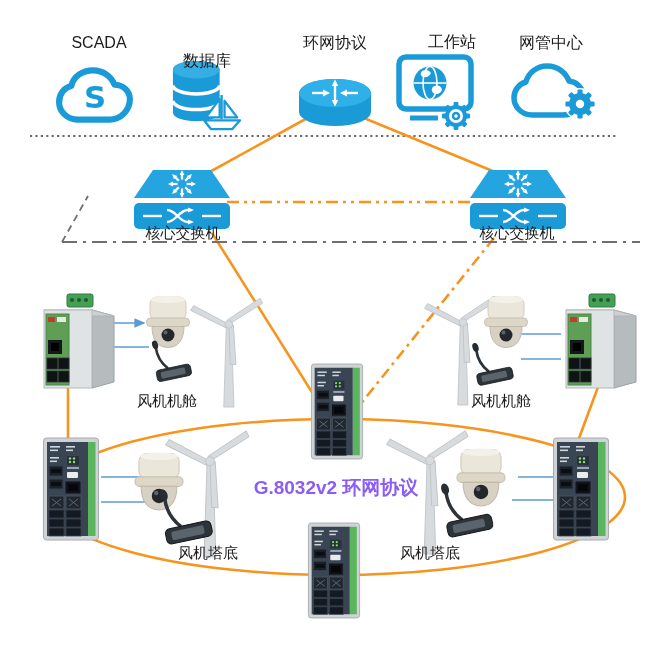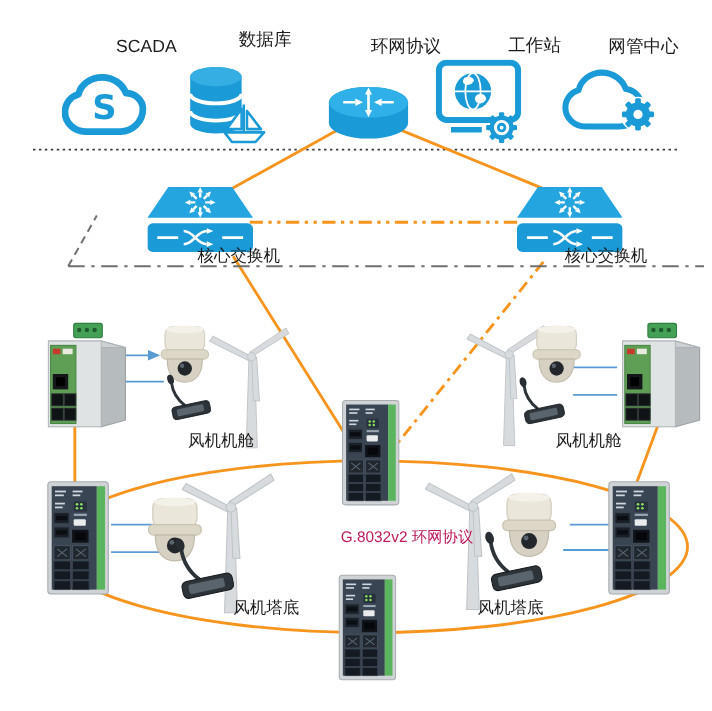--- a/index.html
+++ b/index.html
@@ -2,23 +2,23 @@
 <html><head>
 <meta charset="utf-8">
 <style>
   html,body{margin:0;padding:0;background:#fff;}
   .canvas{position:relative;width:647px;height:646px;background:#fff;overflow:hidden;
           font-family:"Liberation Sans","DejaVu Sans",sans-serif;}
   .overlay{position:absolute;left:0;top:0;z-index:1;}
   .dev{position:absolute;z-index:3;}
   .turb{position:absolute;z-index:2;}
   .lbl{position:absolute;z-index:4;transform:translateX(-50%);white-space:nowrap;
-       color:#1c1c1c;font-size:15px;line-height:1.15;margin-left:34px;}
+       color:#1c1c1c;font-size:15px;line-height:1.15;}
   .lbl.top{font-size:16px;}
-  .lbl.ring{color:#be185d;font-weight:normal;font-size:14px;transform:translate(-50%,-50%);}
+  .lbl.ring{color:#8b5cf6;font-weight:bold;font-size:19px;transform:translate(-50%,-50%);}
   .defs{position:absolute;width:0;height:0;overflow:hidden;}
 </style>
 </head>
 <body>
 
 <svg class="defs" aria-hidden="true">
   <defs>
     <marker id="arrow-blue" markerWidth="8" markerHeight="8" refX="6" refY="3" orient="auto">
       <path d="M0,0 L7,3 L0,6 Z" fill="#5b9bd5"></path>
     </marker>
@@ -341,21 +341,21 @@
       <use href="#sym-intercom"></use>
     </svg>
   <svg class="dev" style="left:146px;top:486px;width:78px;height:60px" viewBox="0 0 80 62">
       <use href="#sym-intercom"></use>
     </svg>
   <svg class="dev" style="left:428px;top:480px;width:76px;height:59px" viewBox="0 0 80 62">
       <use href="#sym-intercom"></use>
     </svg>
 
   <div class="lbl top" style="left:99px;top:34px">SCADA</div>
-  <div class="lbl top" style="left:207px;top:28px">数据库</div>
+  <div class="lbl top" style="left:207px;top:52px">数据库</div>
   <div class="lbl top" style="left:335px;top:34px">环网协议</div>
   <div class="lbl top" style="left:452px;top:33px">工作站</div>
   <div class="lbl top" style="left:551px;top:34px">网管中心</div>
 
   <div class="lbl" style="left:183px;top:224px">核心交换机</div>
   <div class="lbl" style="left:517px;top:224px">核心交换机</div>
 
   <div class="lbl" style="left:167px;top:392px">风机机舱</div>
   <div class="lbl" style="left:501px;top:392px">风机机舱</div>
   <div class="lbl" style="left:208px;top:544px">风机塔底</div>

